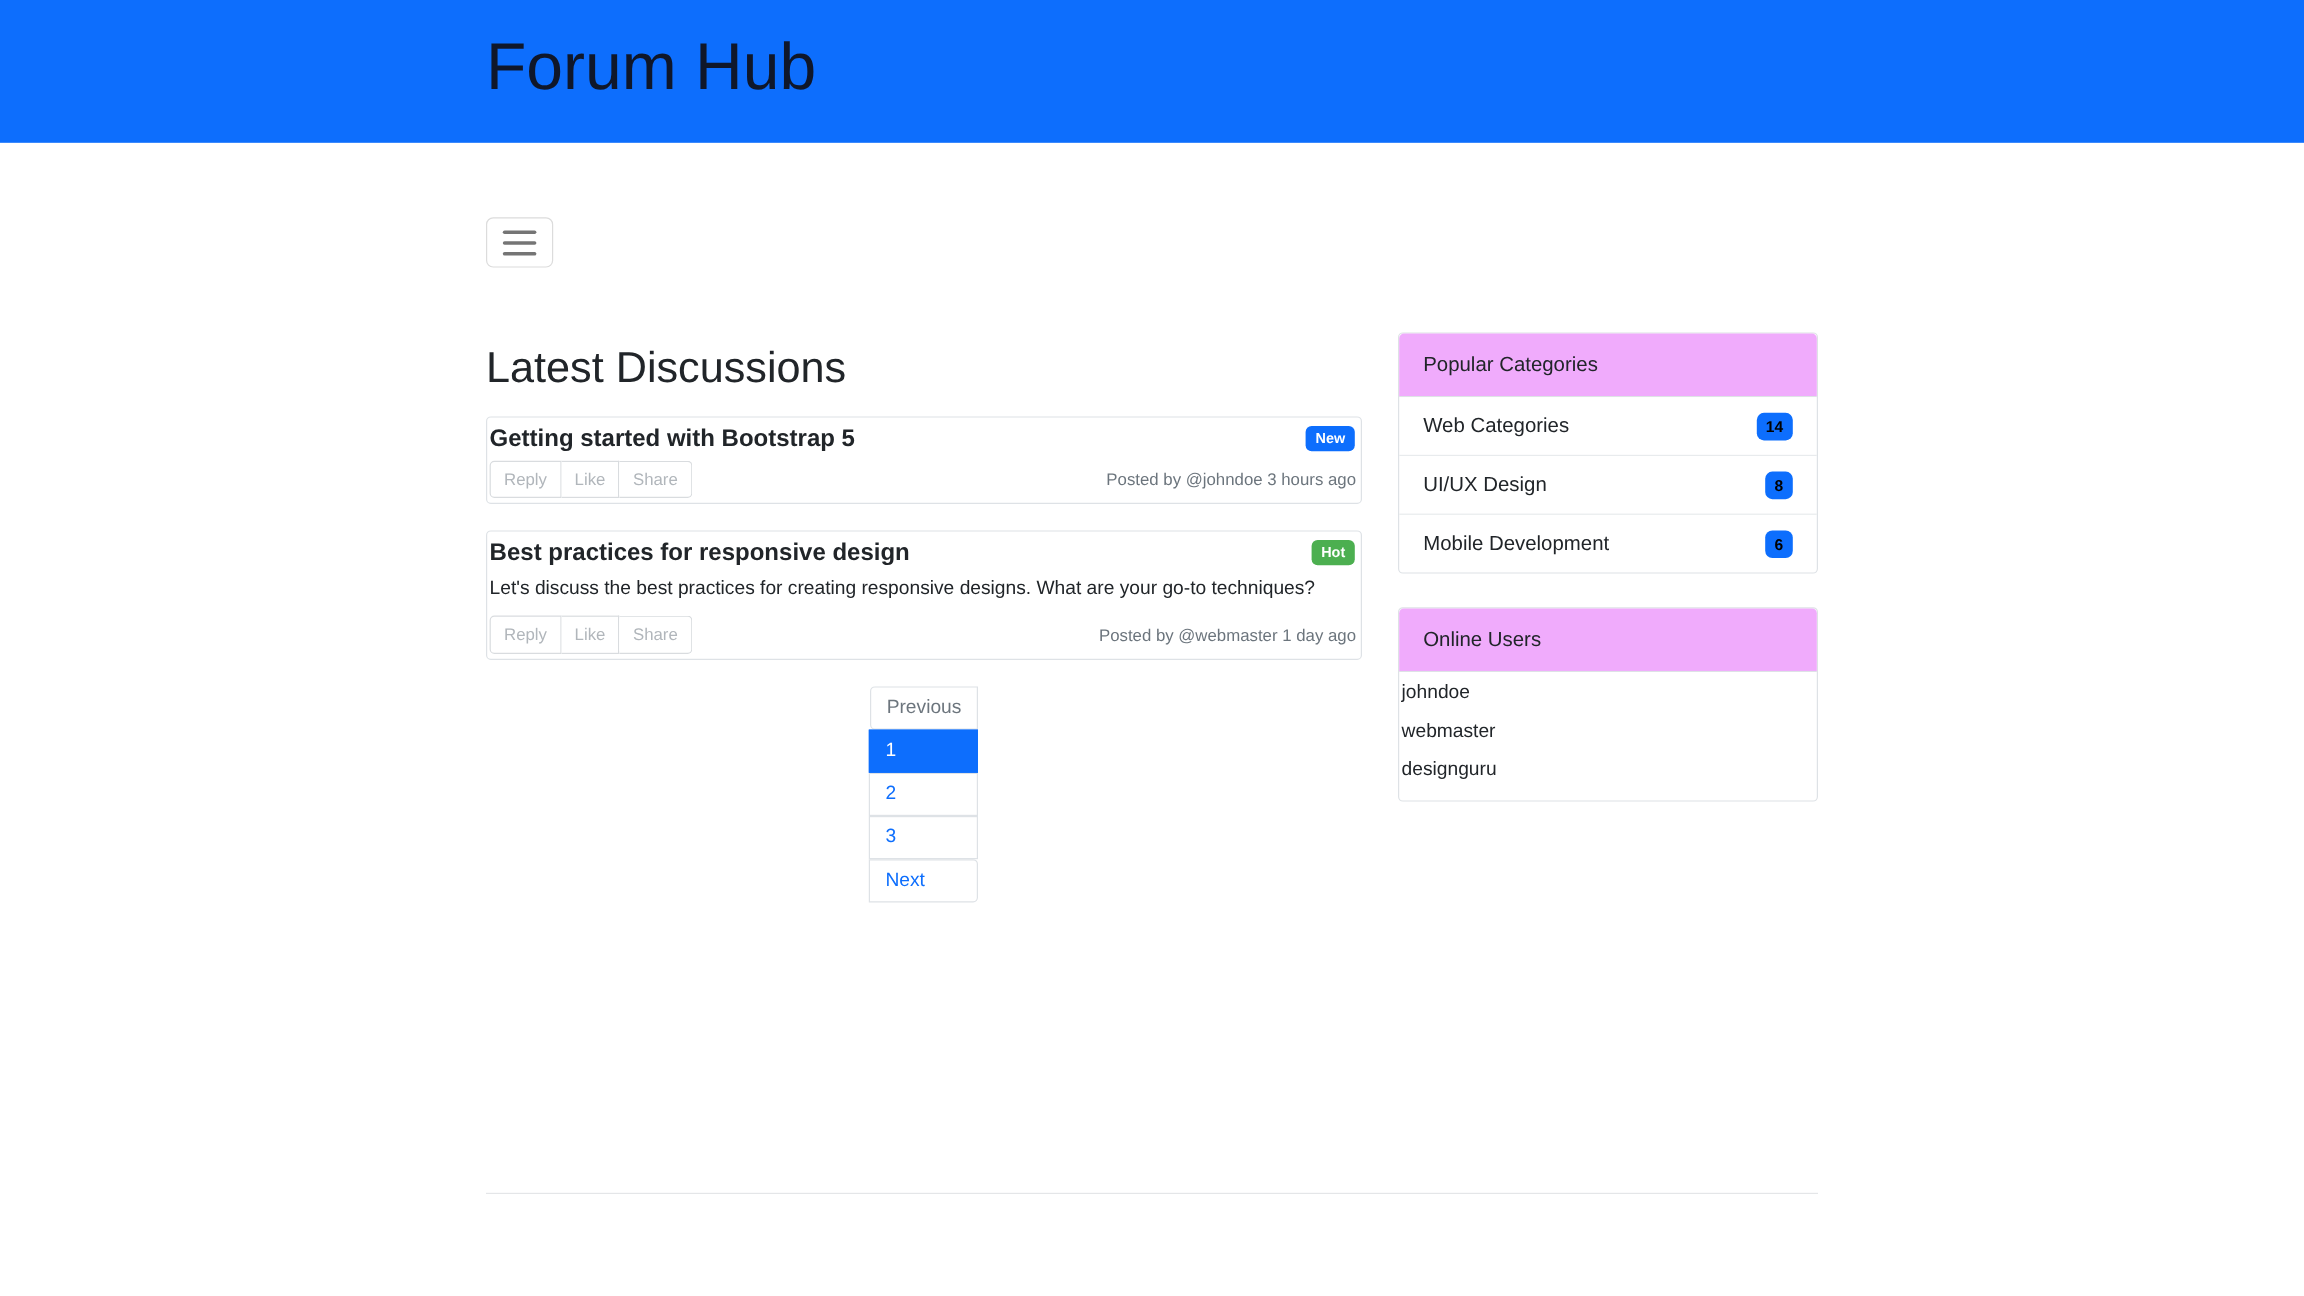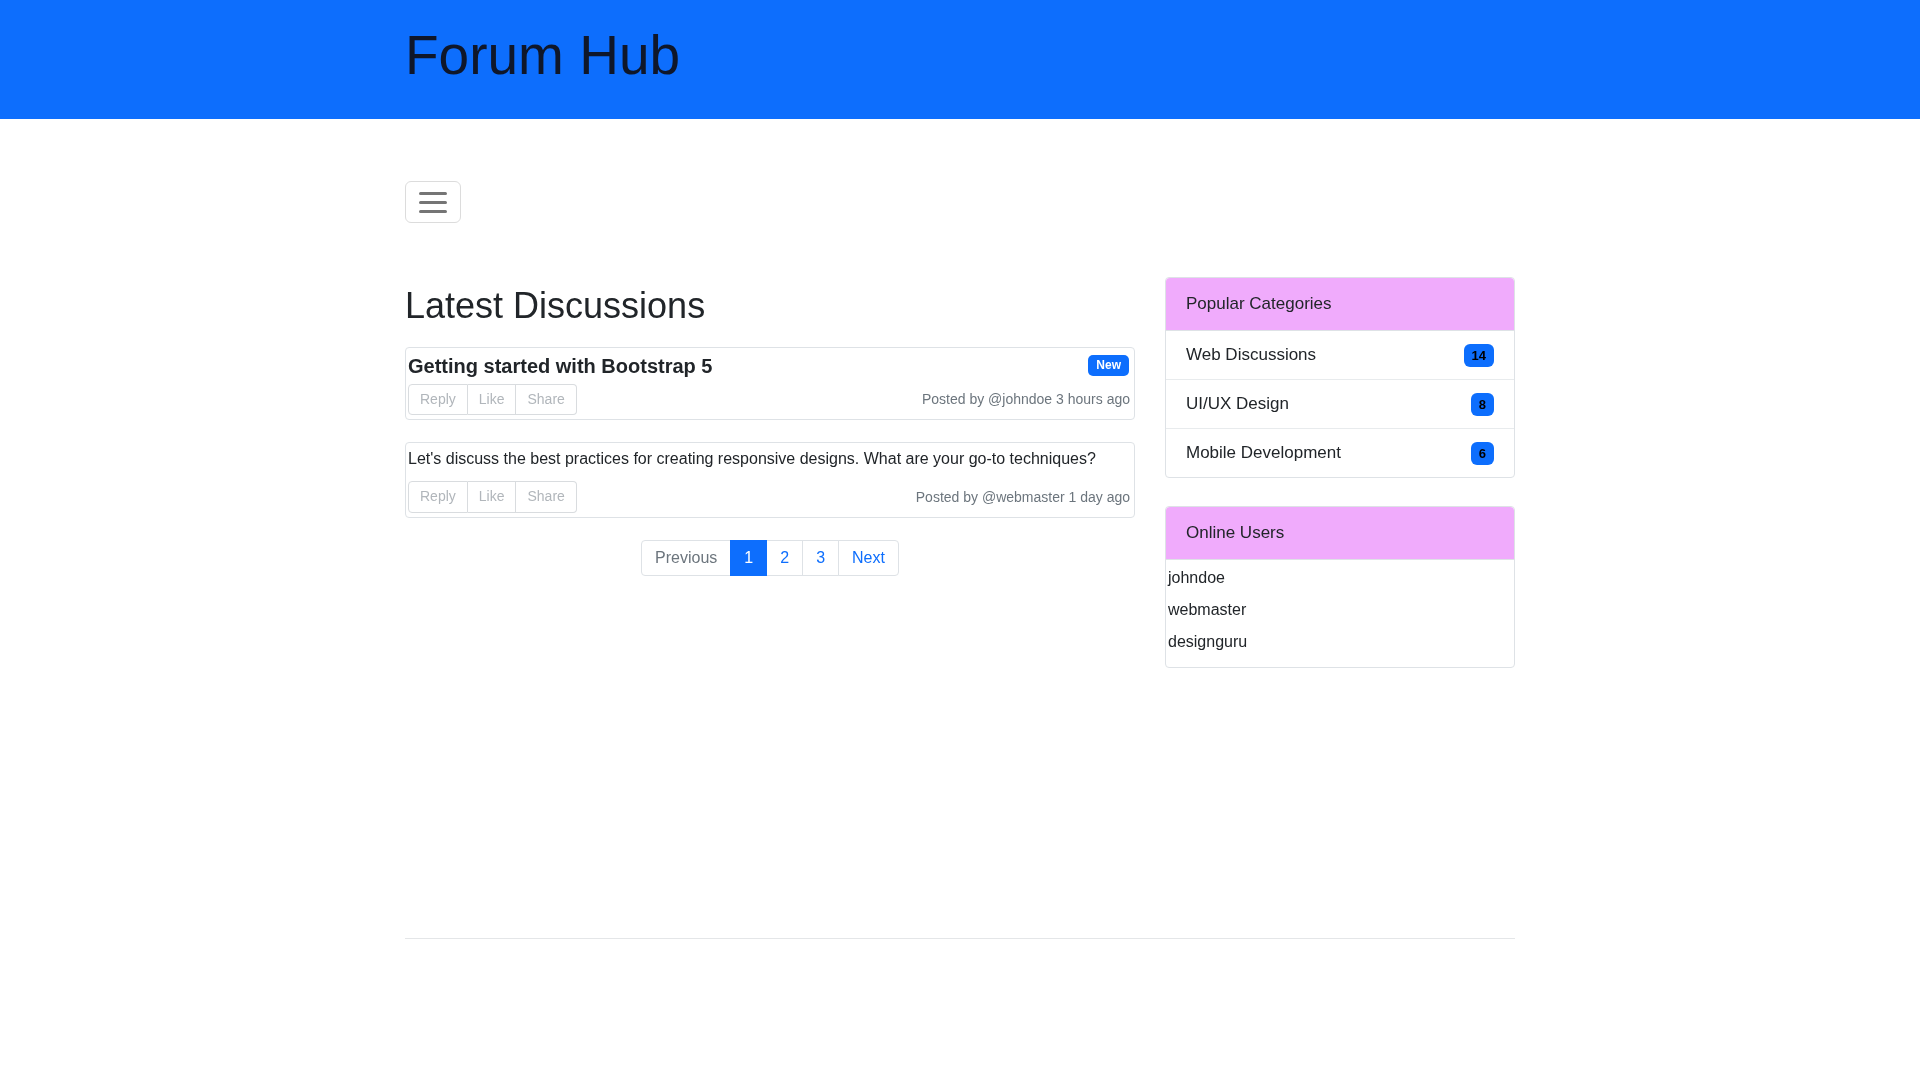--- a/index.html
+++ b/index.html
@@ -94,21 +94,21 @@
     color: #b1b6bb;
     cursor: pointer;
   }
   .btn-action:not(:first-child) { border-left: none; }
   .btn-action:first-child { border-radius: 4px 0 0 4px; }
   .btn-action:last-child { border-radius: 0 4px 4px 0; }
   .post-meta { color: #6c757d; font-size: 14px; padding-right: 2px; }
 
   
   .pagination-wrap { display: flex; justify-content: center; margin-top: 5px; }
-  .pagination { display: flex; list-style: none; margin: 0; padding: 0; }
+  .pagination { display: flex; list-style: none; margin: 0; padding: 0; flex-direction: column; }
   .page-link {
     display: block;
     padding: 7px 13px;
     font-size: 16px;
     line-height: 20px;
     background: #ffffff;
     border: 1px solid #dee2e6;
     color: #0d6efd;
     text-decoration: none;
     cursor: pointer;
@@ -201,20 +201,24 @@
           <div class="btn-group">
             <button class="btn-action">Reply</button>
             <button class="btn-action">Like</button>
             <button class="btn-action">Share</button>
           </div>
           <span class="post-meta">Posted by @johndoe 3 hours ago</span>
         </div>
       </article>
 
       <article class="post-card">
+        <div class="post-head">
+          <h3 class="post-title">Best practices for responsive design</h3>
+          <span class="badge" style="background-color: rgb(76, 175, 80);">Hot</span>
+        </div>
         <p class="post-body">Let's discuss the best practices for creating responsive designs. What are your go-to techniques?</p>
         <div class="post-footer">
           <div class="btn-group">
             <button class="btn-action">Reply</button>
             <button class="btn-action">Like</button>
             <button class="btn-action">Share</button>
           </div>
           <span class="post-meta">Posted by @webmaster 1 day ago</span>
         </div>
       </article>
@@ -239,21 +243,21 @@
         </ul>
       </nav>
     </main>
 
     <aside class="col-side">
 
       <section class="side-card">
         <div class="side-card-header">Popular Categories</div>
         <ul class="cat-list">
           <li class="cat-item">
-            <span>Web Discussions</span>
+            <span>Web Categories</span>
             <span class="count-badge">14</span>
           </li>
           <li class="cat-item">
             <span>UI/UX Design</span>
             <span class="count-badge">8</span>
           </li>
           <li class="cat-item">
             <span>Mobile Development</span>
             <span class="count-badge">6</span>
           </li>

